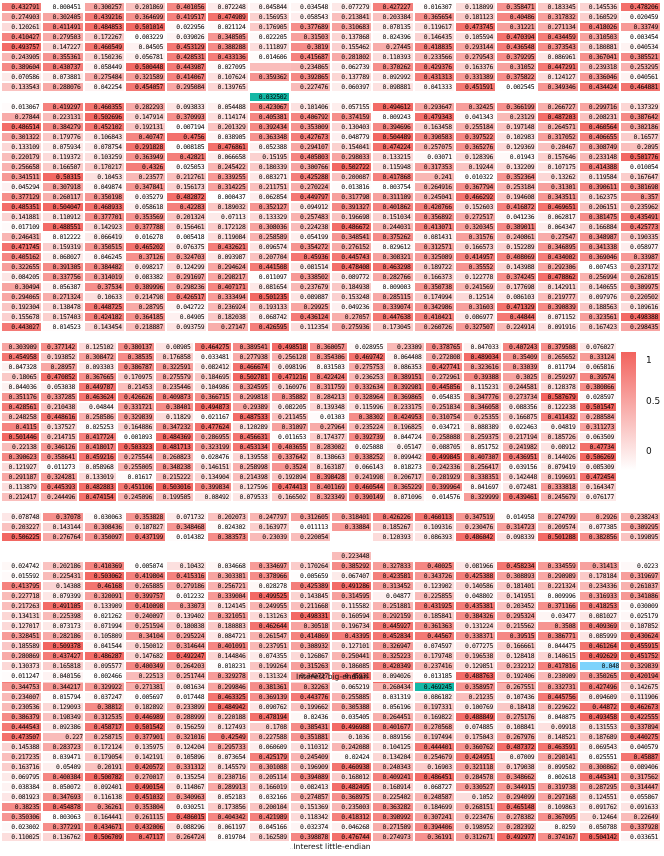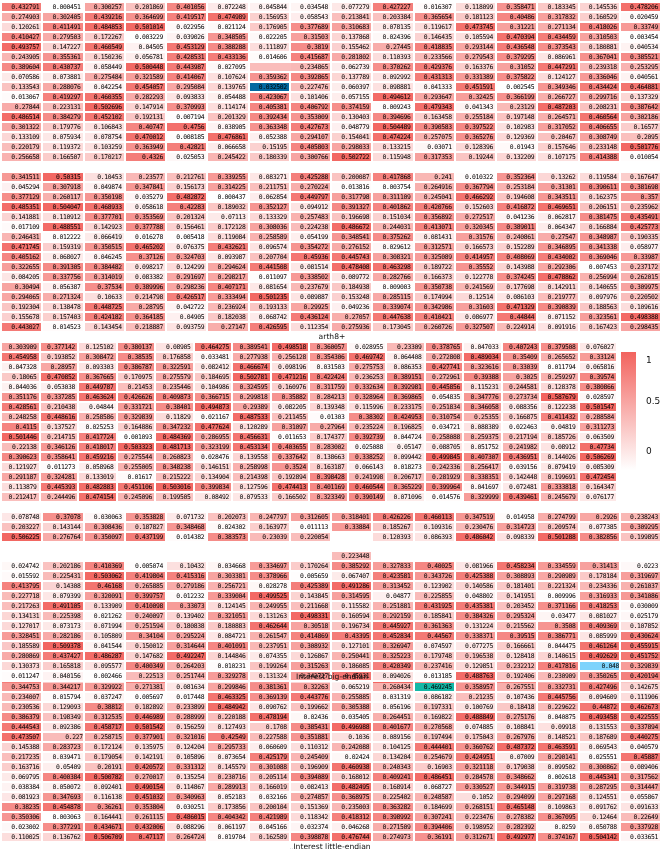--- a/index.html
+++ b/index.html
@@ -157,21 +157,21 @@
           <div class="cell" style="background: rgb(246, 142, 139);">0.375822</div>
           <div class="cell" style="background: rgb(252, 218, 217);">0.124127</div>
           <div class="cell" style="background: rgb(247, 154, 151);">0.336046</div>
           <div class="cell" style="background: rgb(254, 243, 242);">0.040561</div>
           <div class="cell" style="background: rgb(250, 195, 193);">0.133543</div>
           <div class="cell" style="background: rgb(248, 169, 166);">0.288076</div>
           <div class="cell" style="background: rgb(254, 242, 242);">0.042254</div>
           <div class="cell" style="background: rgb(244, 119, 114);">0.454057</div>
           <div class="cell" style="background: rgb(248, 166, 164);">0.295084</div>
           <div class="cell" style="background: rgb(252, 213, 212);">0.139765</div>
-          <div class="cell" style="background: #0369a1;">0.032502</div>
+          <div class="cell" style="background: #14b8a6; margin-top: 10px;">0.032502</div>
           <div class="cell" style="background: rgb(249, 187, 185);">0.227476</div>
           <div class="cell" style="background: rgb(253, 237, 236);">0.060397</div>
           <div class="cell" style="background: rgb(253, 225, 224);">0.098881</div>
           <div class="cell" style="background: rgb(254, 243, 242);">0.041333</div>
           <div class="cell" style="background: rgb(244, 120, 115);">0.451591</div>
           <div class="cell" style="background: rgb(255, 254, 254);">0.002545</div>
           <div class="cell" style="background: rgb(246, 150, 147);">0.349346</div>
           <div class="cell" style="background: rgb(244, 125, 120);">0.434424</div>
           <div class="cell" style="background: rgb(243, 116, 111);">0.464881</div>
           <div class="cell" style="background: rgb(255, 251, 251);">0.013067</div>
@@ -234,21 +234,21 @@
           <div class="cell" style="background: rgb(242, 104, 99);">0.504489</div>
           <div class="cell" style="background: rgb(245, 138, 134);">0.390583</div>
           <div class="cell" style="background: rgb(245, 136, 132);">0.397522</div>
           <div class="cell" style="background: rgb(252, 224, 223);">0.102983</div>
           <div class="cell" style="background: rgb(247, 160, 157);">0.317052</div>
           <div class="cell" style="background: rgb(245, 133, 129);">0.406655</div>
           <div class="cell" style="background: rgb(251, 205, 204);">0.16577</div>
           <div class="cell" style="background: rgb(252, 215, 214);">0.133109</div>
           <div class="cell" style="background: rgb(253, 232, 231);">0.075934</div>
           <div class="cell" style="background: rgb(253, 231, 231);">0.078754</div>
-          <div class="cell" style="background: rgb(243, 114, 109);">0.470012</div>
+          <div class="cell" style="background: rgb(243, 114, 109);">0.291828</div>
           <div class="cell" style="background: rgb(255, 253, 252);">0.008185</div>
           <div class="cell" style="background: rgb(243, 112, 107);">0.476861</div>
           <div class="cell" style="background: rgb(254, 239, 239);">0.052388</div>
           <div class="cell" style="background: rgb(248, 167, 164);">0.294107</div>
           <div class="cell" style="background: rgb(251, 209, 207);">0.154041</div>
           <div class="cell" style="background: rgb(243, 113, 108);">0.474224</div>
           <div class="cell" style="background: rgb(249, 178, 175);">0.257075</div>
           <div class="cell" style="background: rgb(246, 145, 142);">0.365276</div>
           <div class="cell" style="background: rgb(252, 216, 215);">0.129369</div>
           <div class="cell" style="background: rgb(250, 194, 192);">0.20467</div>
@@ -540,21 +540,20 @@
           <div class="cell" style="background: rgb(252, 221, 220);">0.112354</div>
           <div class="cell" style="background: rgb(248, 172, 170);">0.275936</div>
           <div class="cell" style="background: rgb(251, 203, 201);">0.173045</div>
           <div class="cell" style="background: rgb(248, 177, 174);">0.260726</div>
           <div class="cell" style="background: rgb(247, 157, 154);">0.327507</div>
           <div class="cell" style="background: rgb(249, 188, 185);">0.224914</div>
           <div class="cell" style="background: rgb(253, 227, 227);">0.091916</div>
           <div class="cell" style="background: rgb(251, 205, 203);">0.167423</div>
           <div class="cell" style="background: rgb(248, 165, 163);">0.298435</div>
         </div>
-        <div class="hm-label" style="width: 660px;">arth8+</div>
       </div>
       <div class="hm">
         <div class="grid" style="grid-template-columns: repeat(16, 36.5px); width: 616px;">
           <div class="cell" style="background: rgb(247, 164, 161);">0.303909</div>
           <div class="cell" style="background: rgb(246, 142, 138);">0.377142</div>
           <div class="cell" style="background: rgb(252, 217, 216);">0.125102</div>
           <div class="cell" style="background: rgb(245, 141, 137);">0.380137</div>
           <div class="cell" style="background: rgb(253, 228, 227);">0.08905</div>
           <div class="cell" style="background: rgb(243, 116, 111);">0.464275</div>
           <div class="cell" style="background: rgb(245, 138, 134);">0.389541</div>

